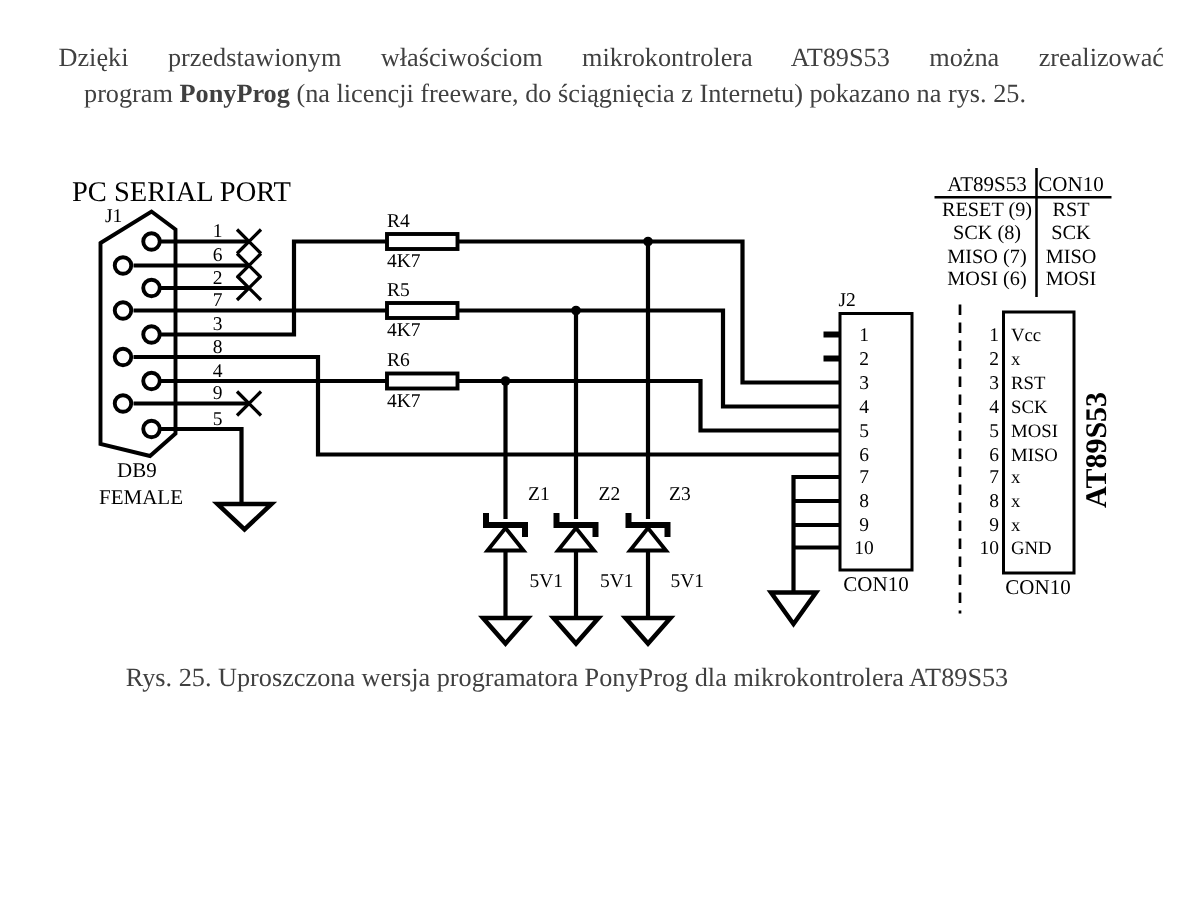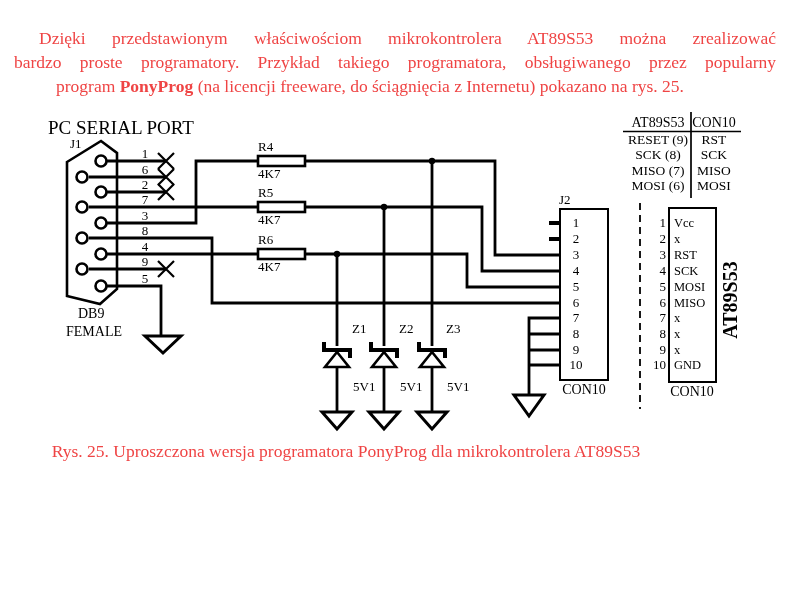--- a/index.html
+++ b/index.html
@@ -1,24 +1,24 @@
 <!DOCTYPE html>
 <html><head>
 <meta charset="utf-8">
 <style>
   html,body{margin:0;padding:0;background:#fff;}
   #page{position:relative;width:800px;height:600px;background:#ffffff;overflow:hidden;
-        font-family:"Liberation Serif","DejaVu Serif",serif;color:#ef4444;}
+        font-family:"Liberation Serif","DejaVu Serif",serif;color:#404040;}
   
   #para{position:absolute;left:14px;top:26px;width:762px;font-size:17.5px;line-height:24px;}
   .pline{text-align:justify;text-align-last:justify;white-space:nowrap0;}
   .pline.first{text-indent:25px;}
   .pline.last{text-align:left;text-align-last:left;margin-left:42px;}
   
-  #caption{position:absolute;left:0;top:441px;width:692px;text-align:center;font-size:17.5px;}
+  #caption{position:absolute;left:0;top:441px;width:692px;text-align:center;font-size:17.5px;padding-left:32px;}
   
   #schem{position:absolute;left:0;top:105px;}
   #schem text{font-family:"Liberation Serif","DejaVu Serif",serif;fill:#000;}
   .t13{font-size:13px;}
   .t125{font-size:12.5px;}
   .t135{font-size:13.5px;}
   .t14{font-size:14px;}
   .t19{font-size:19px;}
   .wire{stroke:#000;stroke-width:2.8;fill:none;}
   .thin{stroke:#000;stroke-width:2;fill:none;}
@@ -29,21 +29,20 @@
   .tline{stroke:#000;stroke-width:1.7;fill:none;}
   .dash{stroke:#000;stroke-width:1.8;fill:none;stroke-dasharray:7 5;}
 </style>
 </head>
 <body>
 
 <div id="page">
 
   <div id="para">
     <div class="pline first">Dzięki przedstawionym właściwościom mikrokontrolera AT89S53 można zrealizować</div>
-    <div class="pline">bardzo proste programatory. Przykład takiego programatora, obsługiwanego przez popularny</div>
     <div class="pline last"><span>program </span><b>PonyProg</b><span> (na licencji freeware, do ściągnięcia z Internetu) pokazano na rys. 25.</span></div>
   </div>
 
   <svg id="schem" width="800" height="330" viewBox="0 105 800 330" xmlns="http://www.w3.org/2000/svg">
 
     <text class="t19" x="48" y="134">PC SERIAL PORT</text>
 
     <g>
       <text class="t13" x="70" y="148">J1</text>
       <polygon class="part" points="67,162 101,141 117,153 117,289 100,304 67,296"></polygon>

